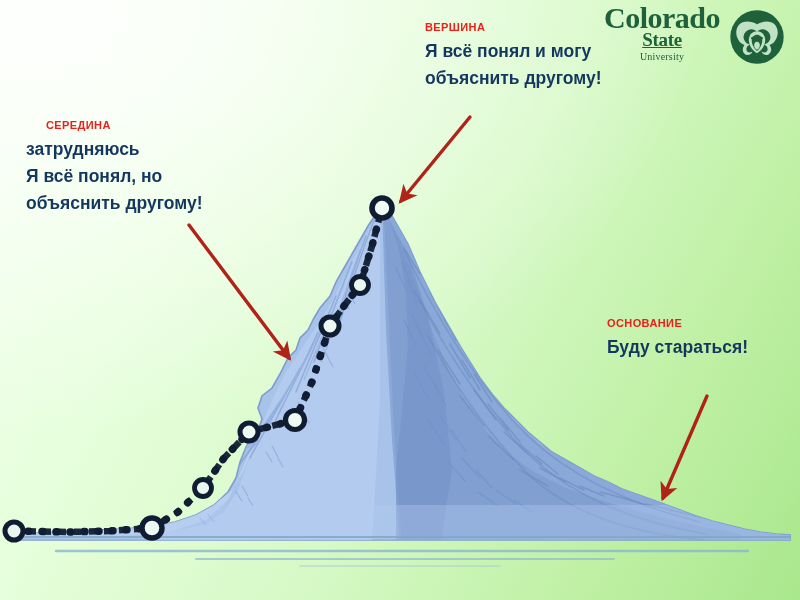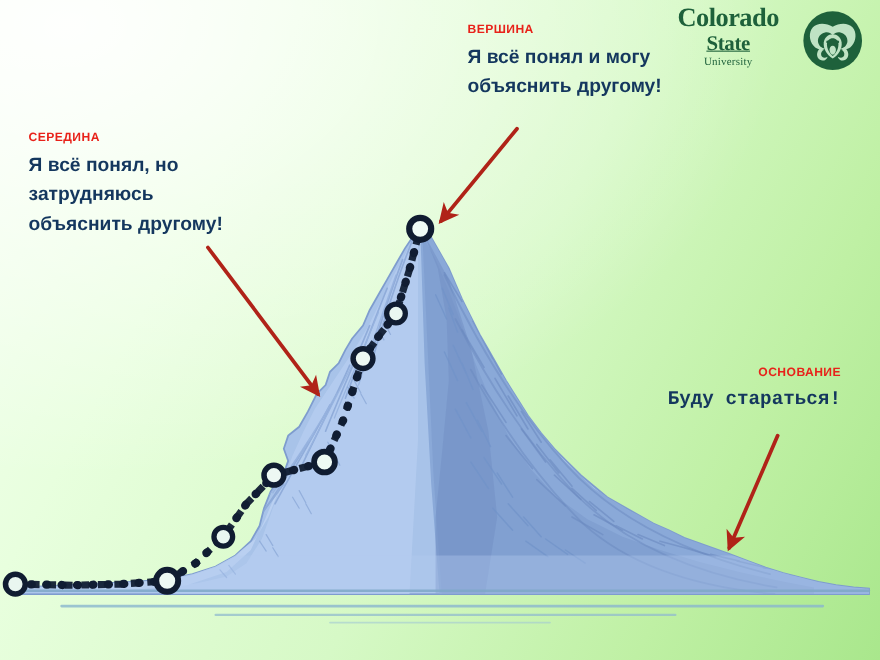--- a/index.html
+++ b/index.html
@@ -46,21 +46,21 @@
     white-space: nowrap;
   }
   .callout .line {
     font-weight: bold;
     font-size: 17.5px;
     white-space: nowrap;
     margin: 0 0 4px 0;
   }
   #callout-middle { left: 26px; top: 118px; }
   #callout-top    { left: 425px; top: 20px; }
-  #callout-base   { left: 607px; top: 332px; text-align: right; }
+  #callout-base   { left: 607px; top: 316px; }
 
   
   #csu-logo {
     position: absolute;
     left: 598px;
     top: 6px;
     width: 196px;
     height: 62px;
   }
   #csu-wordmark {
@@ -70,21 +70,21 @@
     width: 128px;
     height: 58px;
   }
   #csu-wordmark .wm-line {
     font-family: "Liberation Serif", "DejaVu Serif", serif;
     font-weight: bold;
     display: block;
     text-align: center;
   }
   #csu-wordmark .wm-colorado {
-    font-size: 24px;
+    font-size: 30px;
     line-height: 23px;
     letter-spacing: -0.5px;
   }
   #csu-wordmark .wm-state {
     font-size: 19px;
     line-height: 22px;
     letter-spacing: -0.3px;
     text-decoration: underline;
   }
   #csu-wordmark .wm-university {
@@ -268,35 +268,35 @@
       </marker>
     </defs>
     <g stroke="#b02318" stroke-width="3.4" fill="none" stroke-linecap="round">
       <line x1="470" y1="117" x2="401" y2="201" marker-end="url(#ah)"></line>
       <line x1="189" y1="225" x2="289" y2="358" marker-end="url(#ah)"></line>
       <line x1="707" y1="396" x2="663" y2="498" marker-end="url(#ah)"></line>
     </g>
   </svg>
 
   <div class="callout" id="callout-middle">
-    <div class="heading" style="color:#e8221a;">СЕРЕДИНА</div>
+    <div class="heading" style="color:#e8221a;margin-left:20px;">СЕРЕДИНА</div>
+    <div class="line" style="color:#14375e;">затрудняюсь</div>
     <div class="line" style="color:#14375e;">Я всё понял, но</div>
-    <div class="line" style="color:#14375e;">затрудняюсь</div>
     <div class="line" style="color:#14375e;">объяснить другому!</div>
   </div>
 
   <div class="callout" id="callout-top">
     <div class="heading" style="color:#e8221a;">ВЕРШИНА</div>
     <div class="line" style="color:#14375e;">Я всё понял и могу</div>
     <div class="line" style="color:#14375e;">объяснить другому!</div>
   </div>
 
   <div class="callout" id="callout-base">
     <div class="heading" style="color:#e8221a;">ОСНОВАНИЕ</div>
-    <div class="line" style="color:#14375e;font-family:Liberation Mono, monospace;">Буду стараться!</div>
+    <div class="line" style="color:#14375e;">Буду стараться!</div>
   </div>
 
   <div id="csu-logo">
     <div id="csu-wordmark" style="color:#1e613b;">
       <span class="wm-line wm-colorado">Colorado</span>
       <span class="wm-line wm-state">State</span>
       <span class="wm-line wm-university">University</span>
     </div>
     <svg id="csu-ram" viewBox="0 0 100 100">
       <circle cx="50" cy="50" r="46" fill="#1e613b"></circle>

